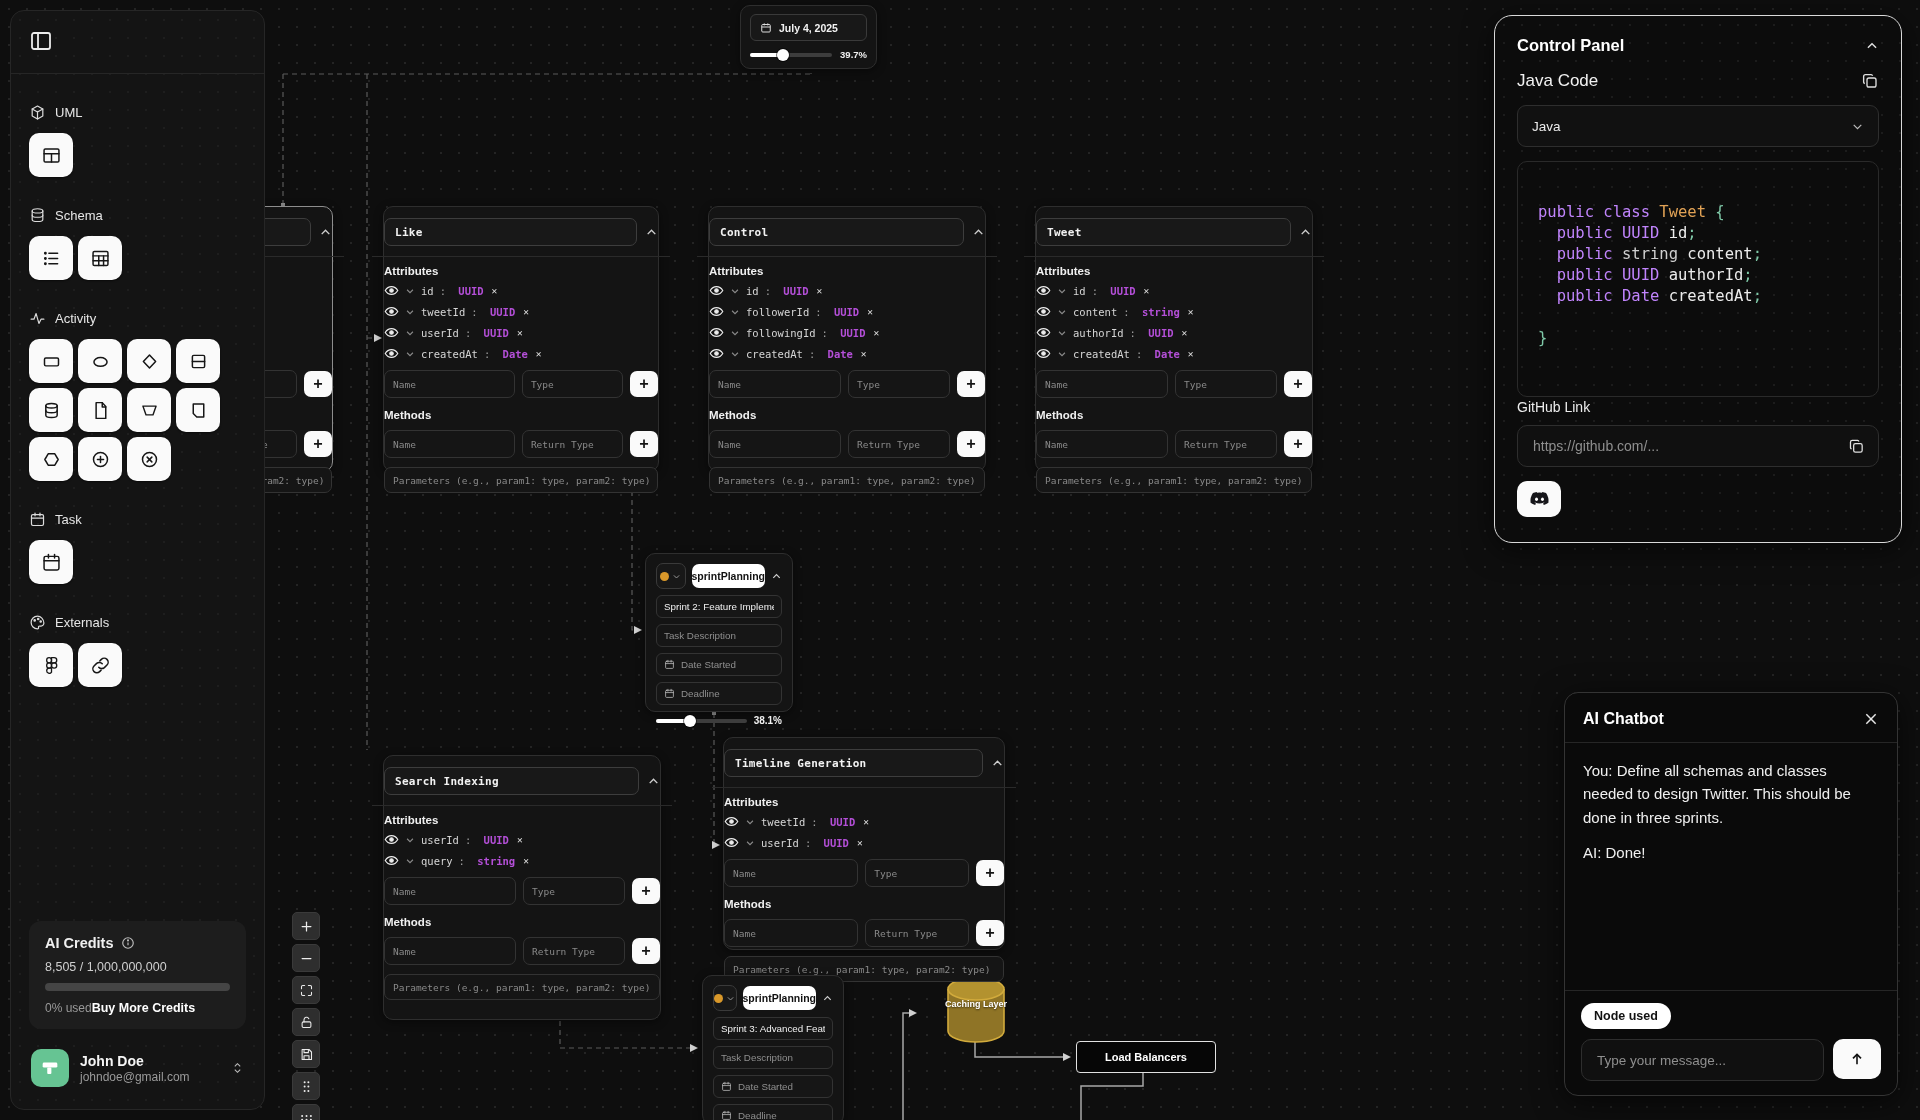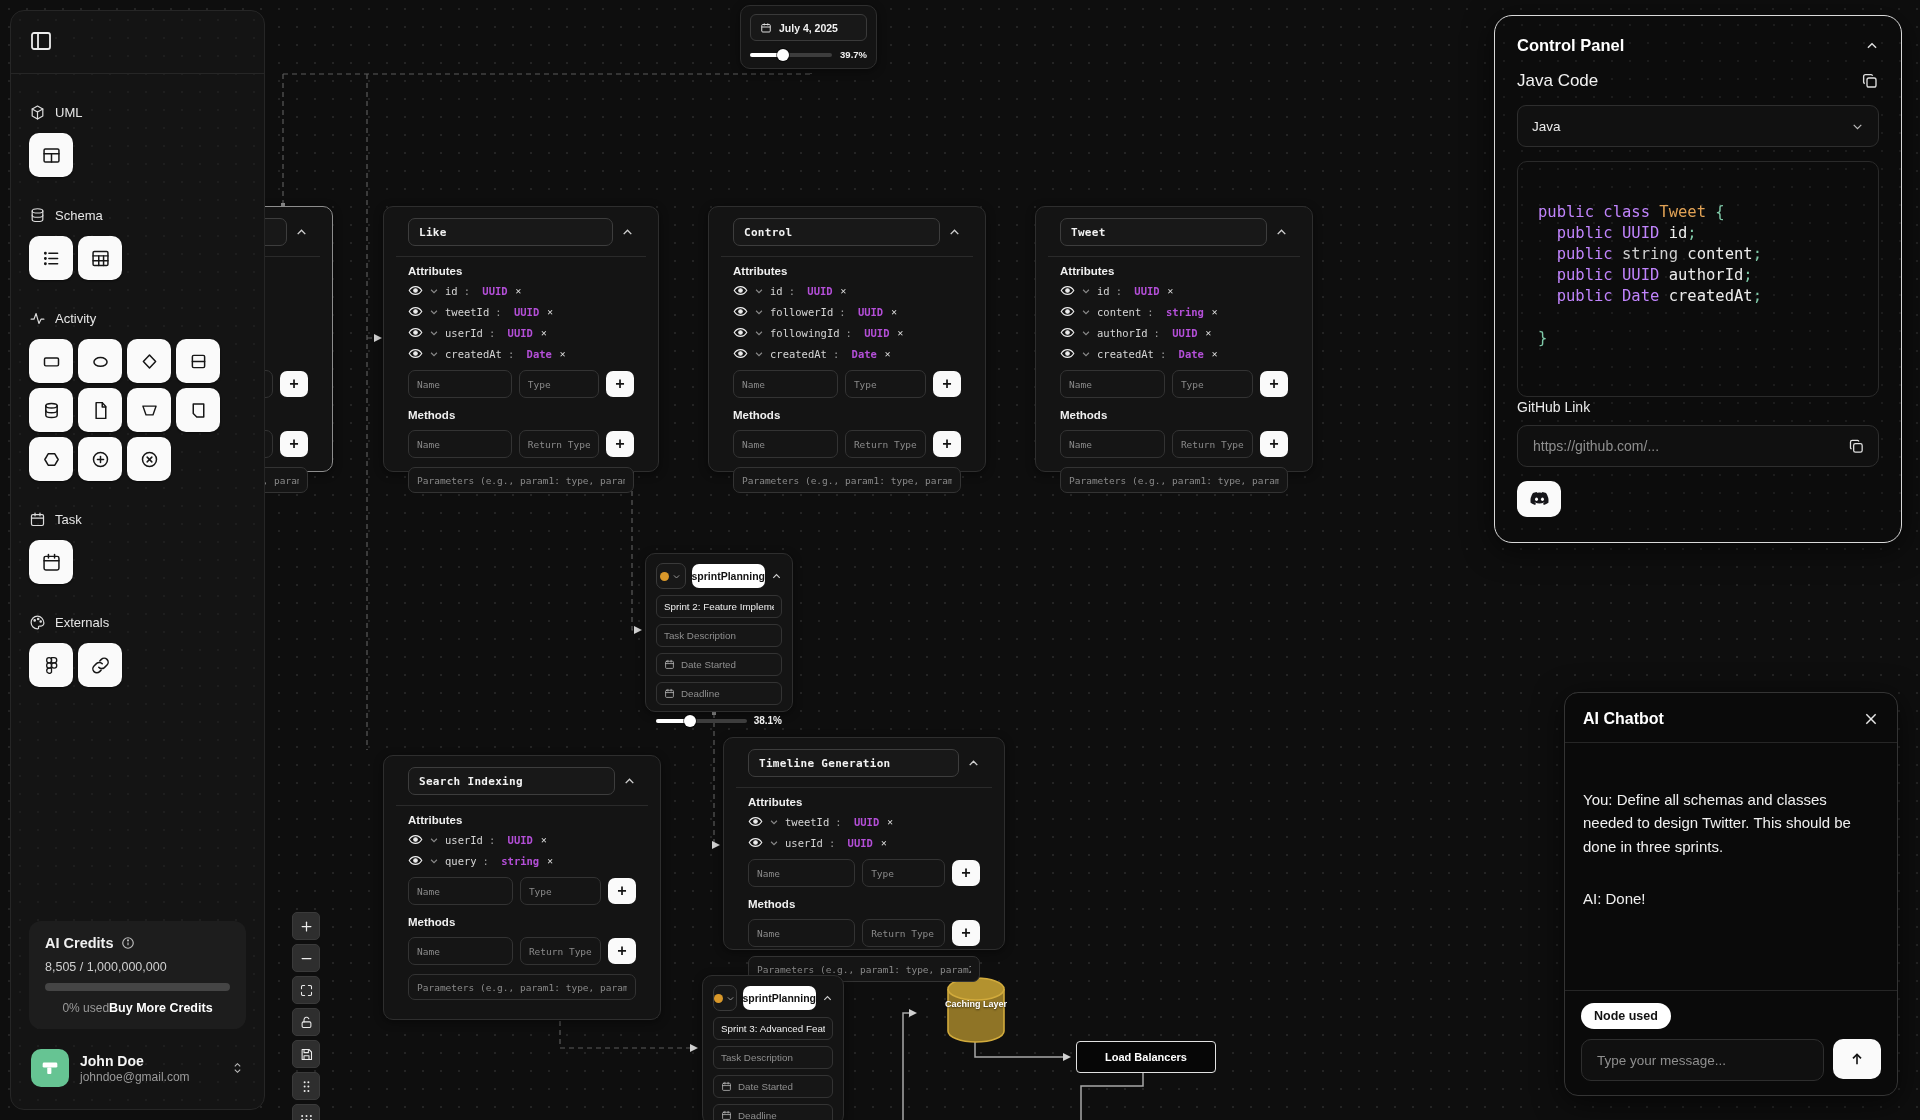--- a/index.html
+++ b/index.html
@@ -25,40 +25,40 @@
   .sb-btn{width:44px;height:44px;background:#fafafa;border-radius:10px;display:flex;align-items:center;justify-content:center;
     cursor:pointer;box-shadow:0 1px 2px rgba(0,0,0,.5);}
   .sb-btn svg{width:21px;height:21px;color:#161616;}
   .sb-spacer{flex:1;}
   .credits{background:#1d1d1d;border-radius:12px;padding:14px 16px;}
   .credits-title{display:flex;align-items:center;gap:7px;color:#f0f0f0;font-size:14.5px;font-weight:bold;}
   .credits-title svg{width:14px;height:14px;color:#bdbdbd;}
   .credits-usage{color:#cfcfcf;font-size:12.5px;margin-top:9px;}
   .credits-bar{height:8px;border-radius:4px;background:#454545;margin-top:9px;overflow:hidden;}
   .credits-bar i{display:block;height:100%;background:#e8e8e8;border-radius:4px;}
-  .credits-foot{display:flex;justify-content:center;align-items:center;margin-top:10px;}
+  .credits-foot{display:flex;justify-content:flex-start;align-items:center;margin-top:10px;}
   .credits-used{color:#9a9a9a;font-size:12px;}
   .credits-buy{color:#fff;font-size:12.5px;font-weight:bold;cursor:pointer;}
   .user-row{display:flex;align-items:center;gap:11px;margin-top:16px;padding:4px 2px;cursor:pointer;}
   .avatar{width:38px;height:38px;border-radius:10px;background:#66c493;display:flex;align-items:center;justify-content:center;}
   .user-meta{flex:1;min-width:0;}
   .user-name{color:#f5f5f5;font-size:14px;font-weight:bold;}
   .user-email{color:#9a9a9a;font-size:12px;margin-top:1px;}
   .user-caret{color:#bdbdbd;width:13px;height:18px;}
   
   #zoombar{position:absolute;left:292px;top:912px;z-index:4;display:flex;flex-direction:column;gap:4px;}
   .zb-btn{width:26px;height:26px;background:#2e2e2e;border:1px solid #3a3a3a;border-radius:5px;display:flex;
     align-items:center;justify-content:center;cursor:pointer;}
   .zb-btn svg{width:15px;height:15px;color:#ececec;}
   
   .node{position:absolute;z-index:2;background:#141414;border:1px solid #2e2e2e;border-radius:10px;
     box-shadow:0 2px 10px rgba(0,0,0,.45);box-sizing:border-box;}
   .node.selected{border-color:#8d8d8d;}
   
-  .uml-node{padding:11px 24px;font-family:"DejaVu Sans Mono","Liberation Mono",monospace;}
+  .uml-node{padding:11px 0;font-family:"DejaVu Sans Mono","Liberation Mono",monospace;}
   .uml-head{display:flex;align-items:center;gap:8px;}
   .uml-title{flex:1;height:26px;border:1px solid #3d3d3d;border-radius:7px;display:flex;align-items:center;
     padding:0 10px;color:#f2f2f2;font-size:11px;font-weight:bold;letter-spacing:.3px;background:#181818;}
   .uml-caret{color:#cfcfcf;width:13px;height:13px;cursor:pointer;}
   .uml-hr{border-top:1px solid #2a2a2a;margin:10px -12px 8px -12px;}
   .uml-sec{color:#f0f0f0;font-size:11.5px;font-weight:bold;font-family:"Liberation Sans",sans-serif;margin:2px 0 2px 0;}
   .attr-row{display:flex;align-items:center;gap:6px;margin-top:6px;height:15px;font-size:10.5px;color:#d6d6d6;}
   .attr-row .eye{width:15px;height:15px;color:#ececec;cursor:pointer;}
   .attr-row .chev{width:10px;height:10px;color:#8a8a8a;cursor:pointer;}
   .attr-name{color:#d6d6d6;}
@@ -134,21 +134,21 @@
   .discord-btn svg{width:21px;height:16px;}
   
   #chat{position:absolute;left:1564px;top:692px;width:334px;height:404px;box-sizing:border-box;z-index:6;
     background:#0a0a0a;border:1px solid #343434;border-radius:14px;display:flex;flex-direction:column;
     box-shadow:0 6px 30px rgba(0,0,0,.6);}
   .chat-head{display:flex;align-items:center;justify-content:space-between;padding:17px 18px 14px 18px;}
   .chat-title{color:#fff;font-size:16px;font-weight:bold;}
   .chat-close{width:16px;height:16px;color:#e6e6e6;cursor:pointer;}
   .chat-hr{border-top:1px solid #262626;}
   .chat-body{flex:1;padding:16px 18px;color:#f0f0f0;font-size:15px;line-height:1.55;overflow:hidden;}
-  .chat-msg{margin-bottom:12px;margin-top:29px;}
+  .chat-msg{margin-bottom:12px;}
   .chat-foot{padding:12px 16px 14px 16px;}
   .nodeview-pill{display:inline-block;background:#fff;color:#111;font-size:12.5px;font-weight:bold;
     border-radius:14px;padding:6px 13px;cursor:pointer;}
   .chat-input-row{display:flex;gap:9px;margin-top:10px;}
   .chat-input{flex:1;height:40px;border:1px solid #2e2e2e;border-radius:10px;display:flex;align-items:center;
     padding:0 13px;background:#101010;}
   .chat-input input{width:100%;background:transparent;border:0;outline:0;color:#ddd;font-size:13.5px;font-family:inherit;}
   .chat-input input::placeholder{color:#8f8f8f;}
   .send-btn{width:48px;height:40px;background:#fafafa;border-radius:10px;display:flex;align-items:center;
     justify-content:center;cursor:pointer;}

